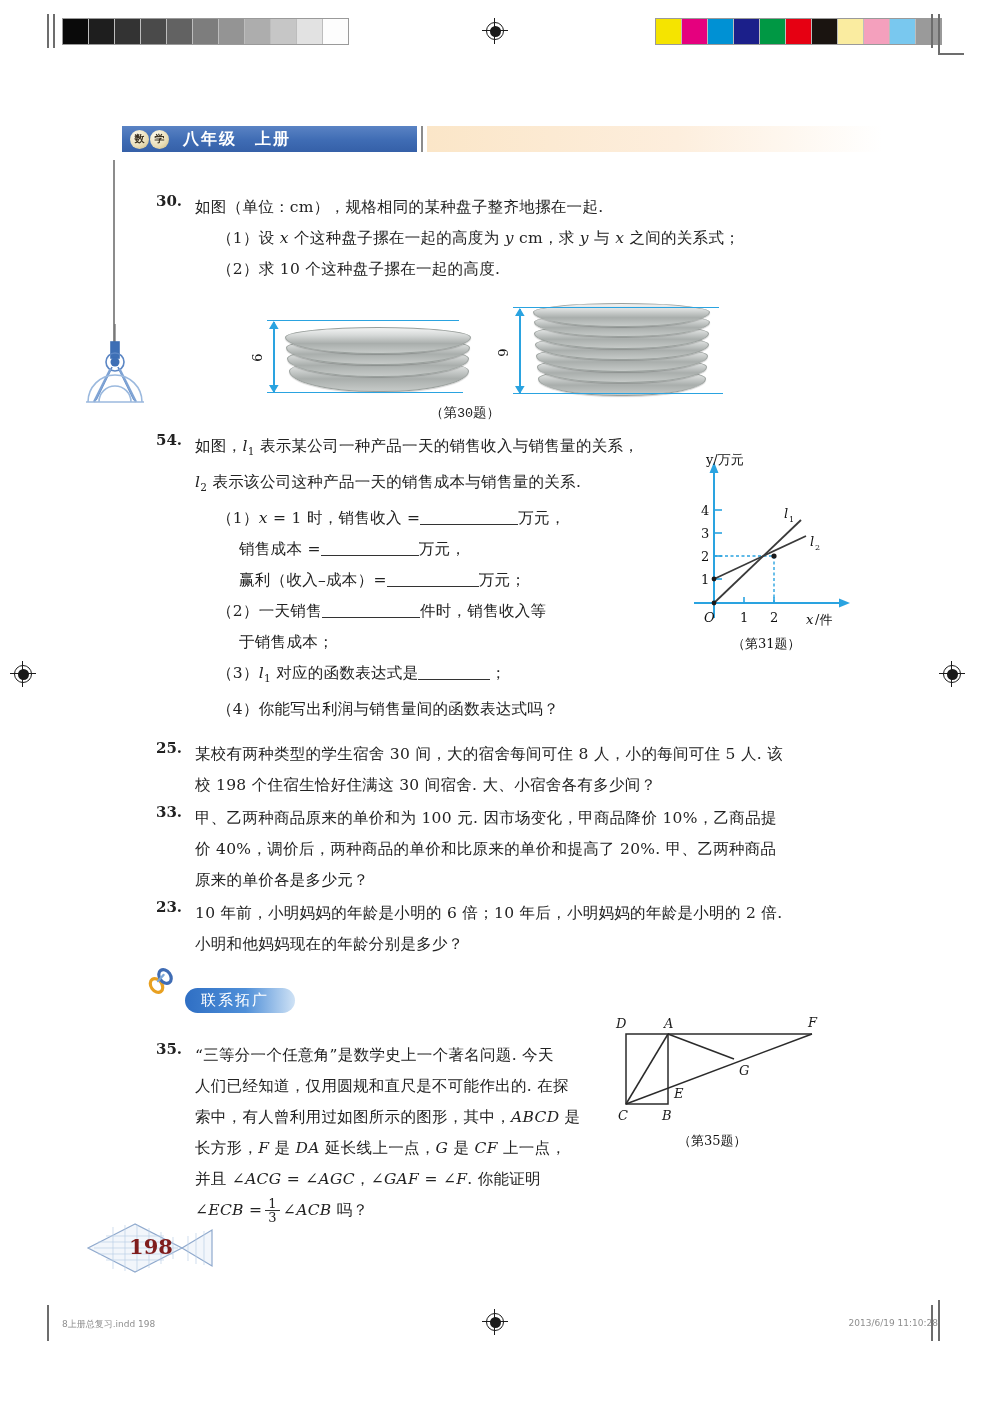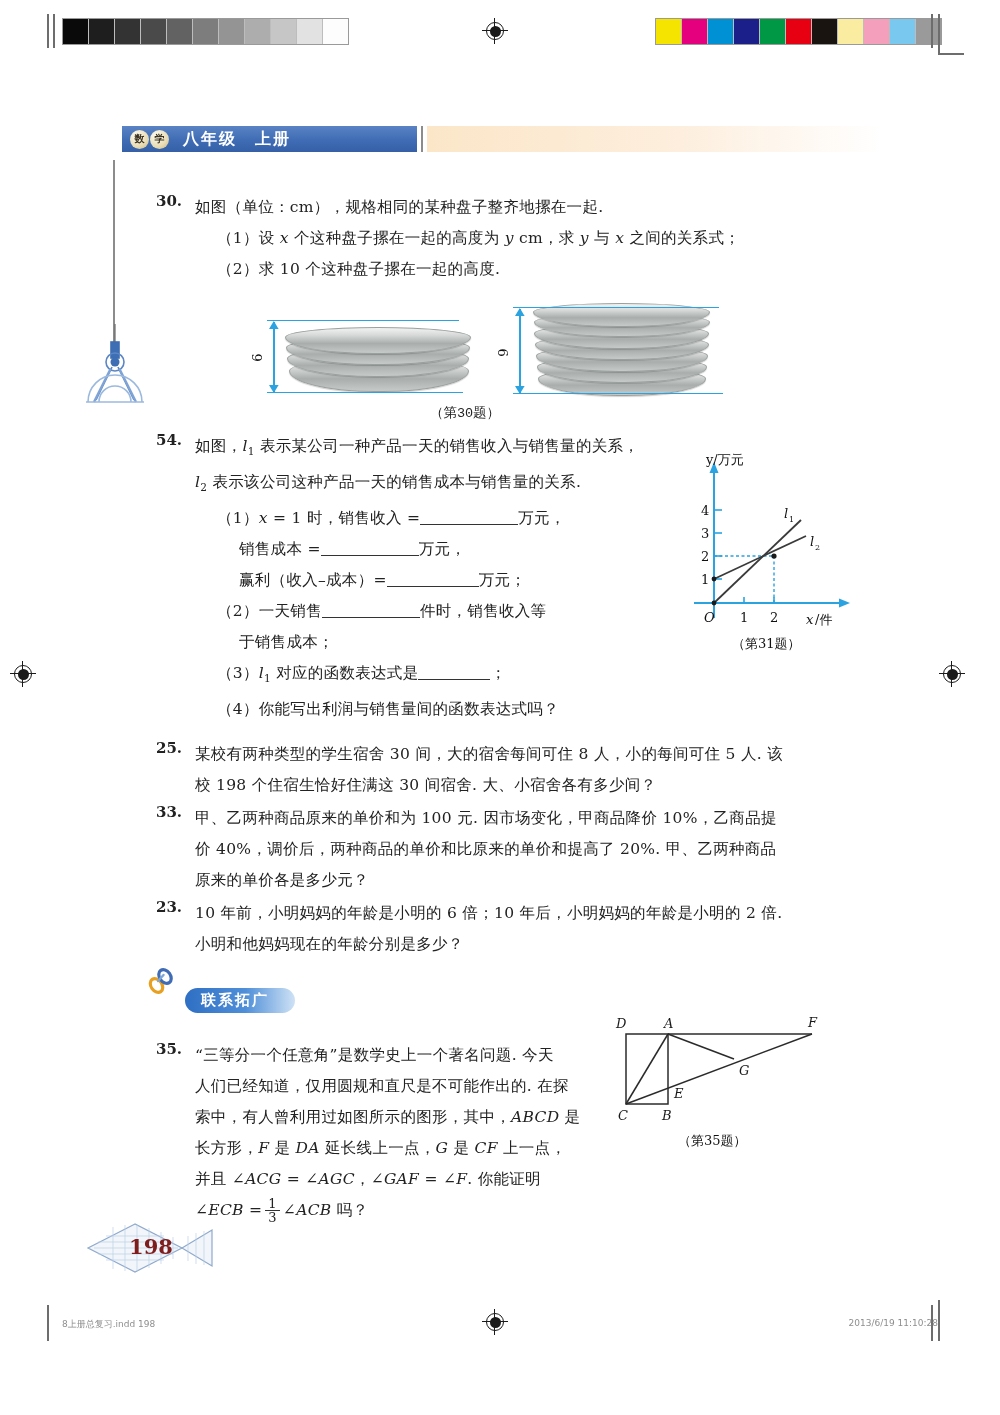--- a/index.html
+++ b/index.html
@@ -97,21 +97,21 @@
 
   
   .fig31{position:absolute;left:684px;top:448px;width:180px;height:205px;}
 
   
   .section-badge{position:absolute;left:146px;top:952px;display:flex;align-items:center;gap:9px;}
   .badge-pill{
     height:25px;padding:0 26px 0 16px;display:flex;align-items:center;
     border-radius:13px;
     background:linear-gradient(90deg,#2f6fc4 0%,#4f8fd8 55%,#cfe2f5 100%);
-    color:#fff;font-size:15px;font-weight:700;letter-spacing:2px;margin-top:36px;
+    color:#fff;font-size:15px;font-weight:400;letter-spacing:2px;margin-top:36px;
   }
 
   
   .fig35{position:absolute;left:600px;top:1012px;width:265px;height:140px;}
 
   
   .pagenum{position:absolute;left:78px;top:1218px;width:175px;height:60px;}
   .pagenum .num{
     position:absolute;left:44px;top:16px;width:58px;text-align:center;
     font-family:"DejaVu Serif","Liberation Serif",serif;

